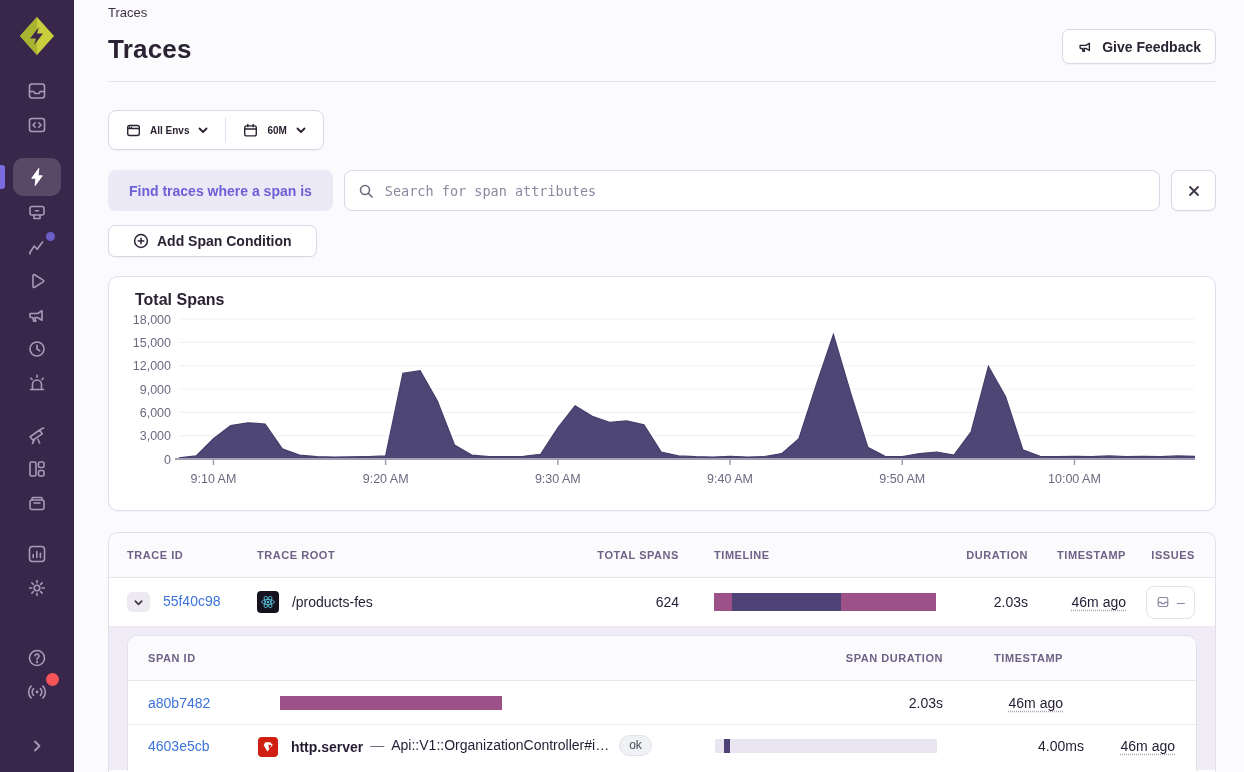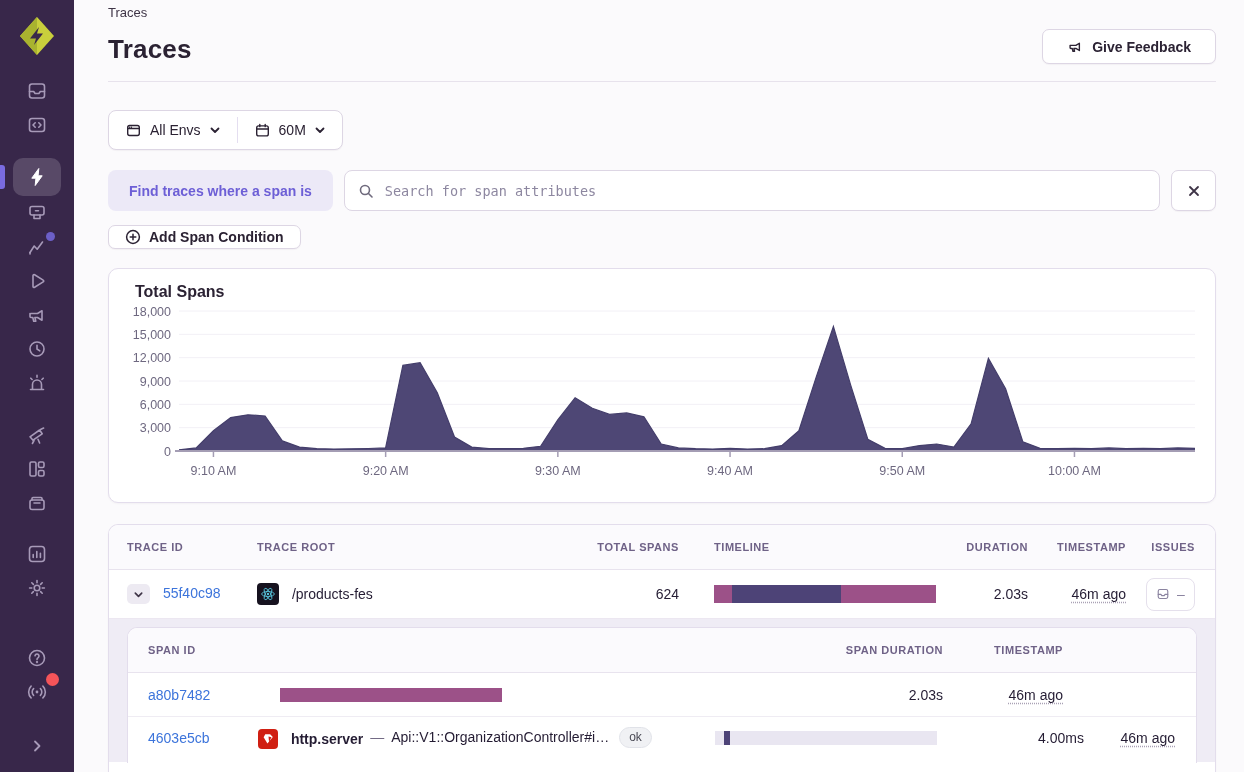--- a/index.html
+++ b/index.html
@@ -31,53 +31,53 @@
   .main { flex:1; position:relative; background:#fbfafc; }
   .page-header { padding:3px 32px 0 34px; }
   .breadcrumb { font-size:13px; color:#3e3446; padding-top:2px; }
   .header-row { display:flex; align-items:center; justify-content:space-between; margin-top:14px; }
   .page-title { font-size:26px; font-weight:800; color:#2b2233; letter-spacing:.2px; }
   .btn {
     display:inline-flex; align-items:center; gap:8px; background:#fff;
     border:1px solid #ddd6e4; border-radius:7px; font-weight:700; color:#2b2233;
     font-size:14px; cursor:pointer; box-shadow:0 1px 1px rgba(40,20,60,.04);
   }
-  .feedback-btn { padding:8px 24px; margin-top:-6px; }
+  .feedback-btn { padding:8px 14px; margin-top:-6px; }
   .header-divider { border:none; border-top:1px solid #e7e2ec; margin:16px 0 0 0; }
 
   .content { padding:28px 32px 0 34px; }
 
   
   .filter-bar {
     display:inline-flex; align-items:stretch; background:#fff;
     border:1px solid #ddd6e4; border-radius:8px; height:40px;
     box-shadow:0 1px 1px rgba(40,20,60,.04);
   }
-  .filter-item { display:flex; align-items:center; gap:8px; padding:0 16px; font-weight:400; font-size:14px; color:#2b2233; cursor:pointer; }
+  .filter-item { display:flex; align-items:center; gap:8px; padding:0 16px; font-weight:700; font-size:10px; color:#2b2233; cursor:pointer; }
   .filter-sep { width:1px; background:#e4def0; margin:6px 0; }
   .chev { color:#2b2233; }
 
   
   .search-row { display:flex; align-items:stretch; margin-top:20px; gap:11px; }
   .where-label {
     background:#ece9f7; border-radius:8px; display:flex; align-items:center;
     padding:0 21px; font-weight:700; font-size:14px; color:#6d5fd6; white-space:nowrap; height:41px;
   }
   .search-box {
     flex:1; display:flex; align-items:center; gap:9px; background:#fff;
     border:1px solid #ddd6e4; border-radius:8px; padding:0 13px; height:41px;
   }
   .search-box input {
     border:none; outline:none; flex:1; font-family:"DejaVu Sans Mono", monospace;
     font-size:13.5px; color:#241c33; background:transparent;
   }
   .search-box input::placeholder { color:#8d87a0; }
   .close-btn { width:45px; height:41px; justify-content:center; gap:0; }
 
-  .add-cond-btn { margin-top:14px; padding:8px 16px; height:24px; }
+  .add-cond-btn { margin-top:14px; padding:8px 24px; height:32px; }
 
   
   .panel {
     background:#fff; border:1px solid #e3ddec; border-radius:10px;
     box-shadow:0 1px 2px rgba(40,20,60,.04);
   }
   .chart-panel { margin-top:19px; padding:14px 18px 10px 18px; height:235px; }
   .chart-title { font-size:16px; font-weight:800; color:#2b2233; margin:0 0 2px 8px; }
 
   

